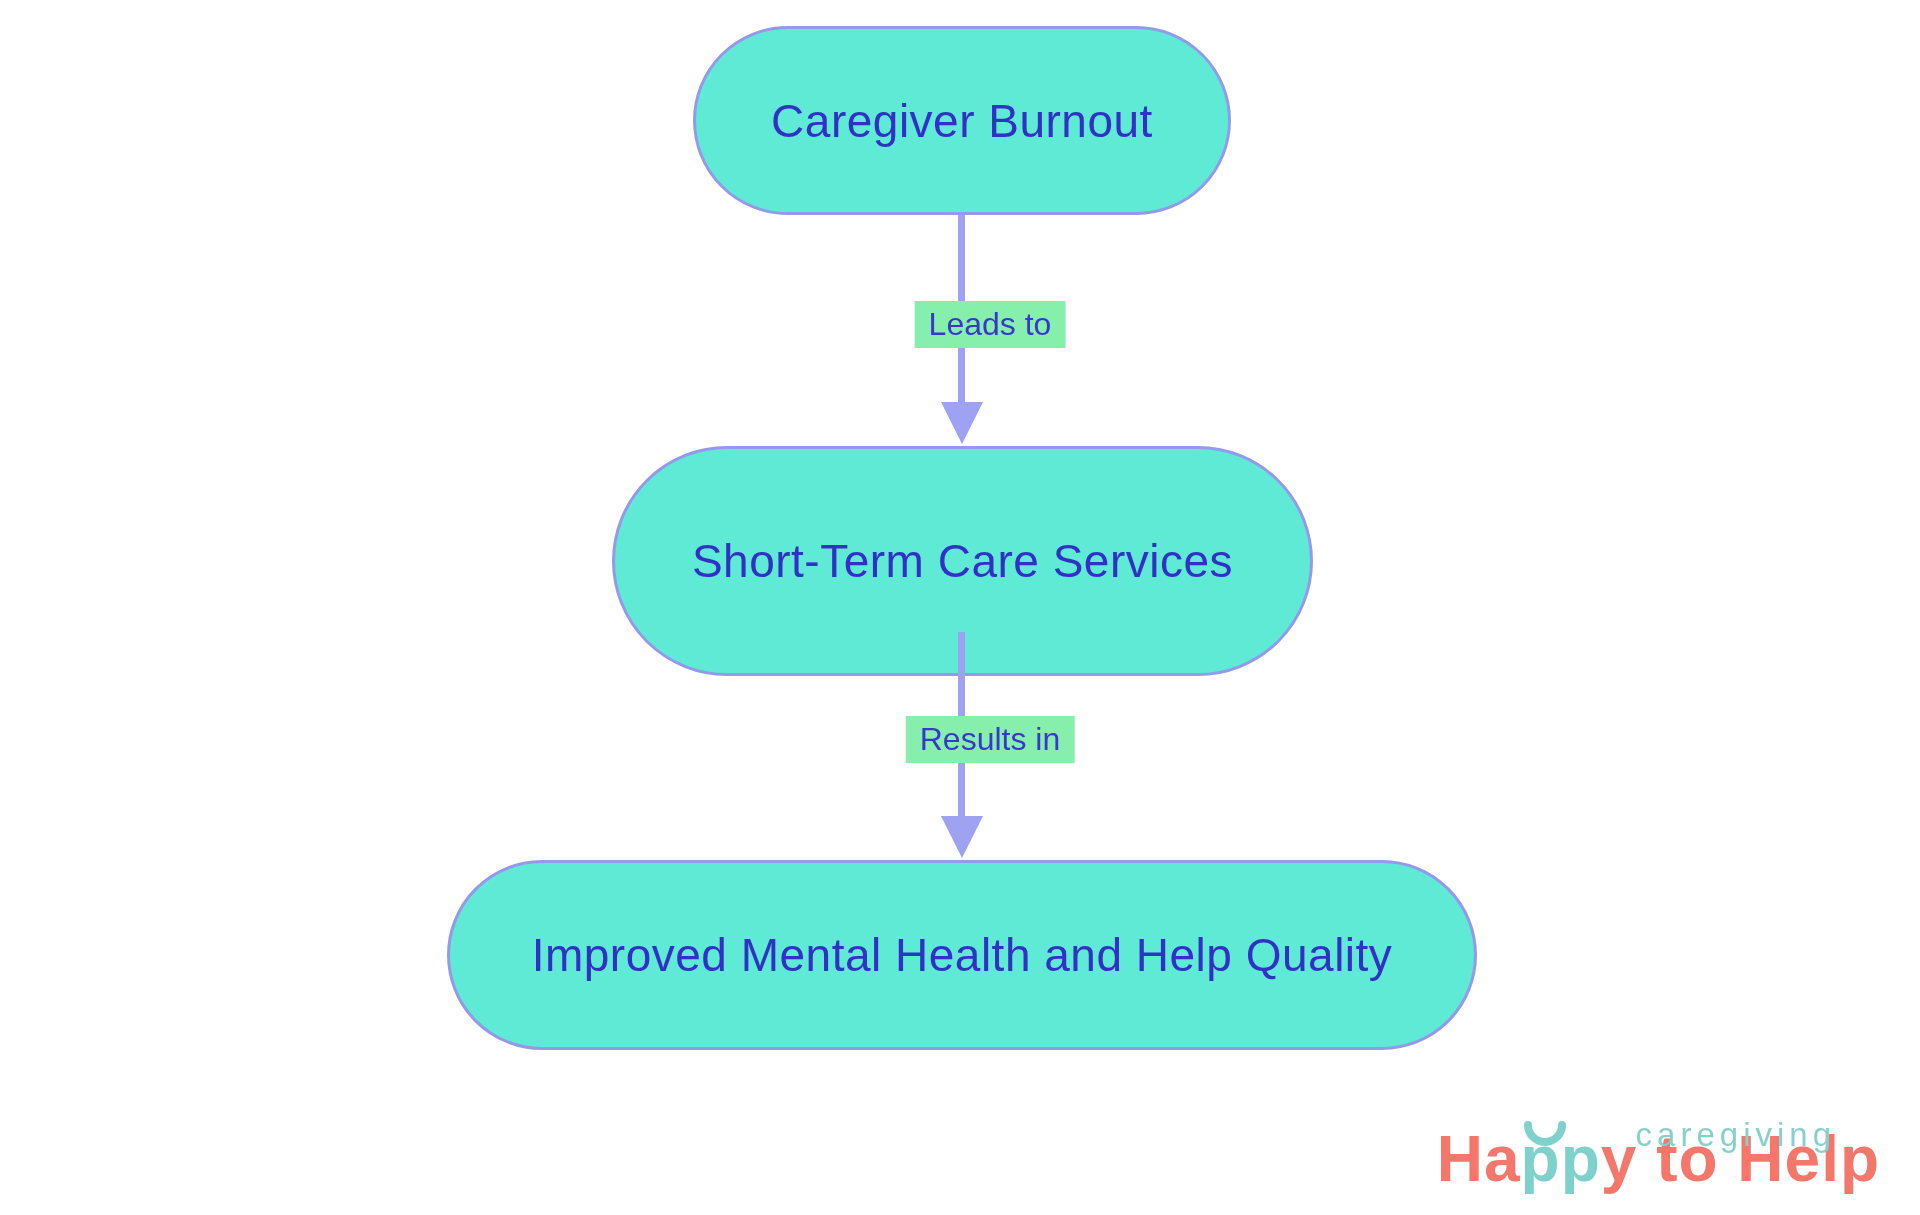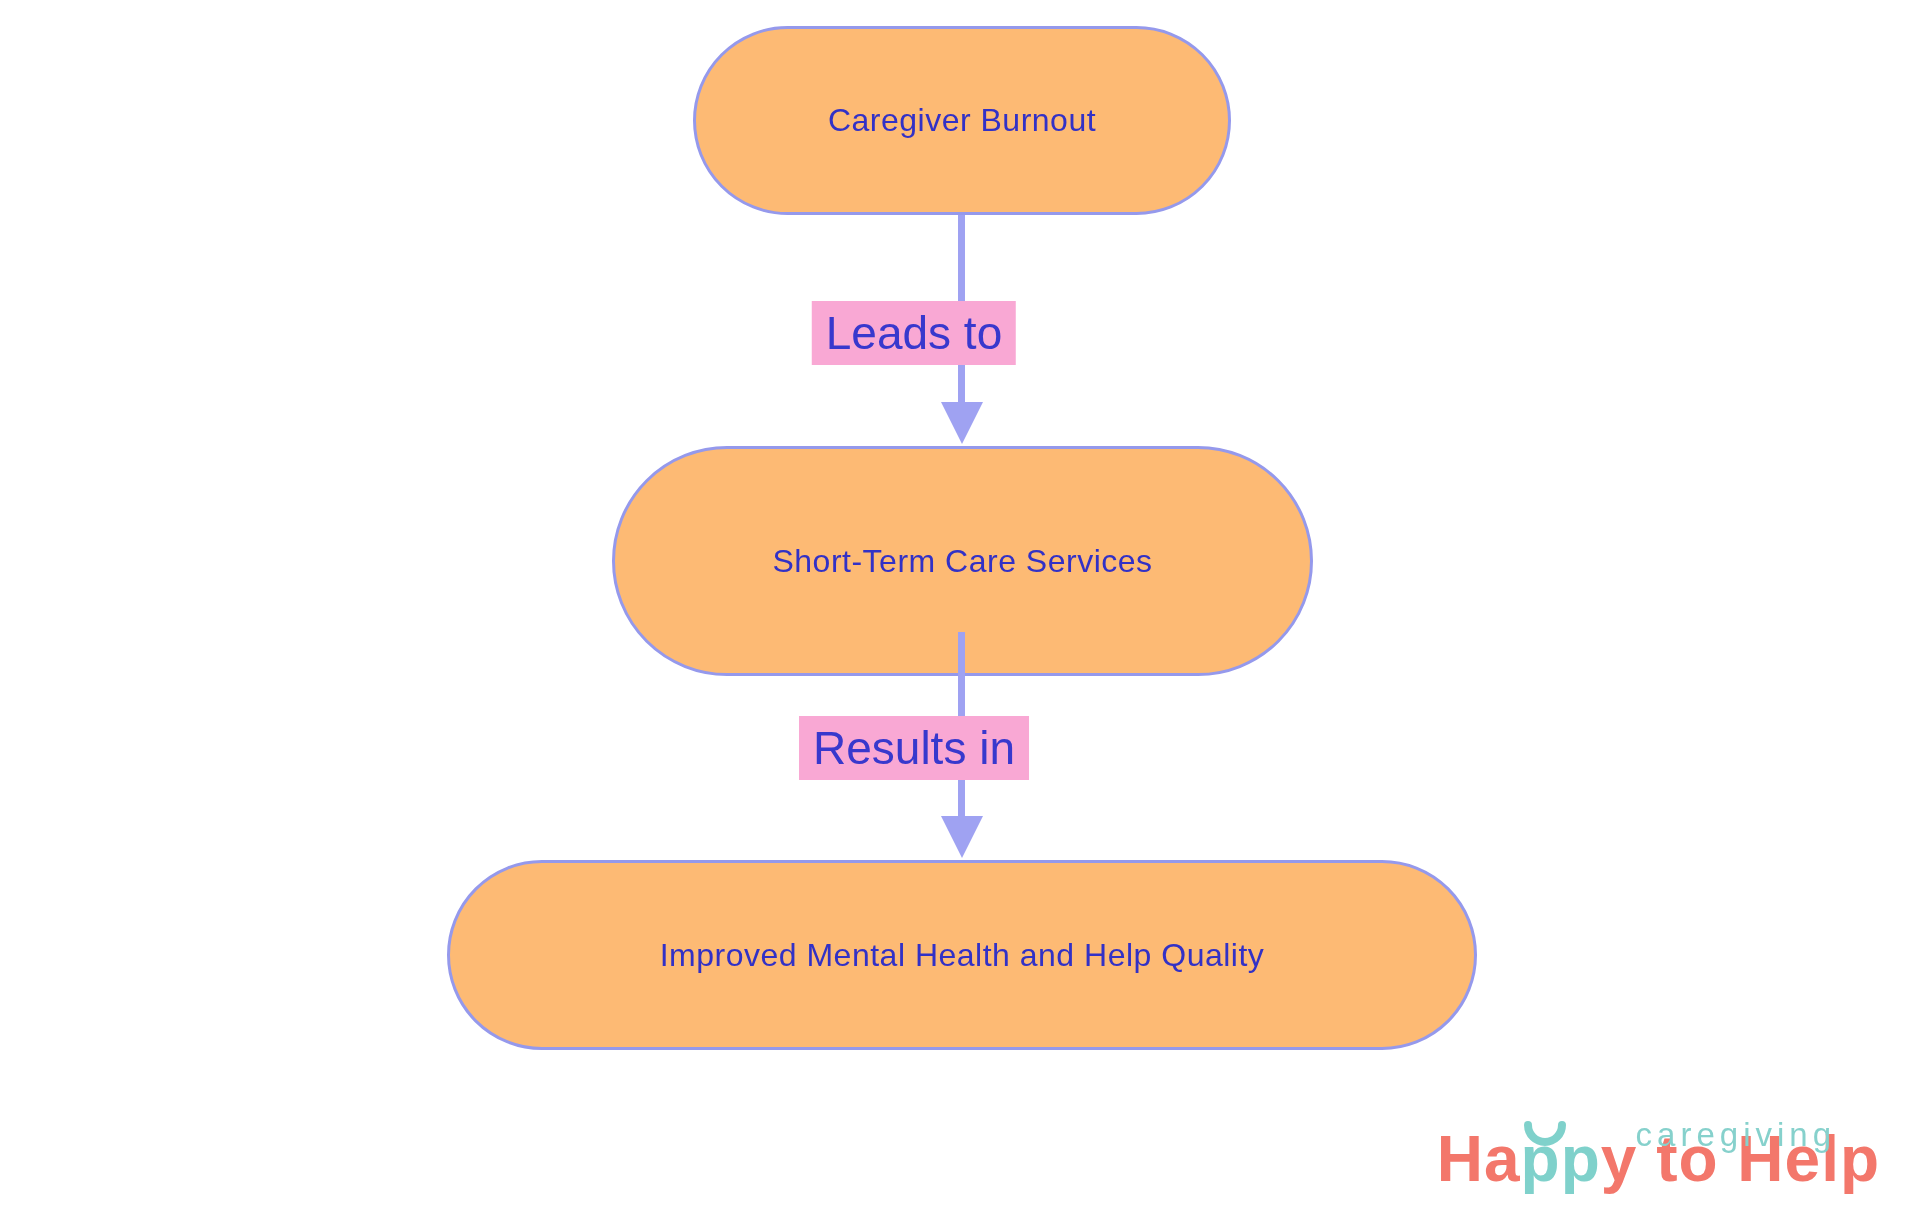--- a/index.html
+++ b/index.html
@@ -13,28 +13,28 @@
     width: 1920px;
     height: 1215px;
     background: #ffffff;
     overflow: hidden;
   }
 
   
   .node {
     position: absolute;
     box-sizing: border-box;
-    background: #fdba74;
+    background: #5eead4;
     border: 3px solid #9599ec;
     border-radius: 999px;
     display: flex;
     align-items: center;
     justify-content: center;
     color: #3231c6;
-    font-size: 32px;
+    font-size: 46px;
     letter-spacing: 0.5px;
     white-space: nowrap;
   }
   .node-1 { left: 693px;  top: 26px;  width: 538px;  height: 189px; }
   .node-2 { left: 612px;  top: 446px; width: 701px;  height: 230px; }
   .node-3 { left: 447px;  top: 860px; width: 1030px; height: 190px; }
 
   
   .edge-line {
     position: absolute;
@@ -52,25 +52,25 @@
     height: 0;
     border-left: 21px solid transparent;
     border-right: 21px solid transparent;
     border-top: 42px solid #9fa2f2;
   }
   .arrowhead-1 { top: 402px; }
   .arrowhead-2 { top: 816px; }
 
   .edge-label {
     position: absolute;
-    left: 914px;
+    left: 990px;
     transform: translateX(-50%);
-    background: #f9a8d4;
+    background: #86efac;
     color: #3838cd;
-    font-size: 46px;
+    font-size: 32px;
     padding: 5px 14px;
     white-space: nowrap;
   }
   .edge-label-1 { top: 301px; }
   .edge-label-2 { top: 716px; }
 
   
   .logo {
     position: absolute;
     left: 1420px;

